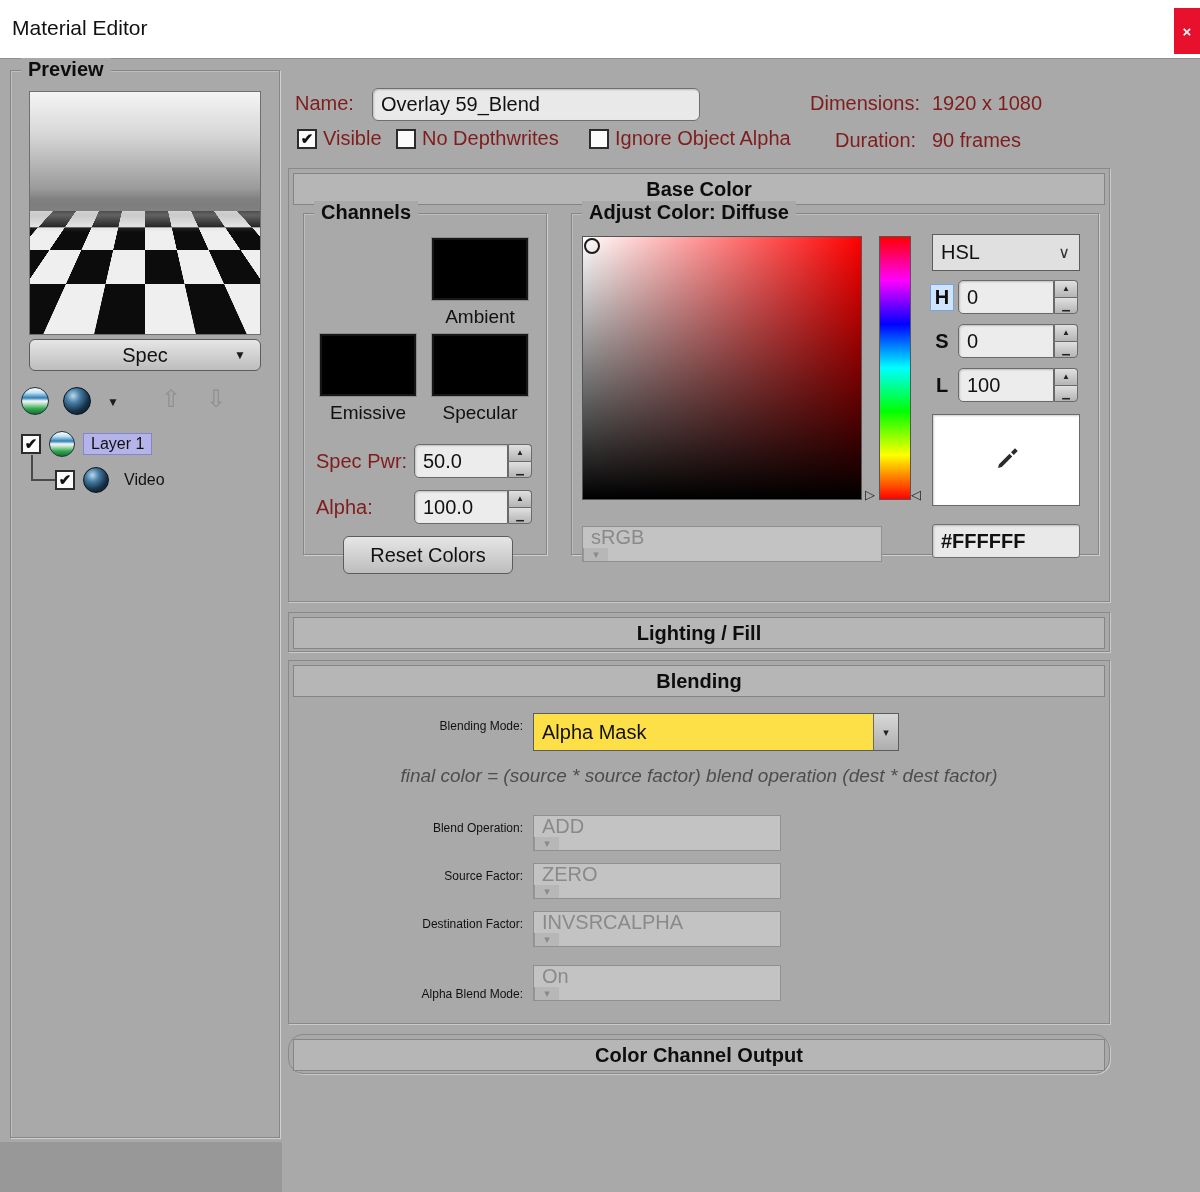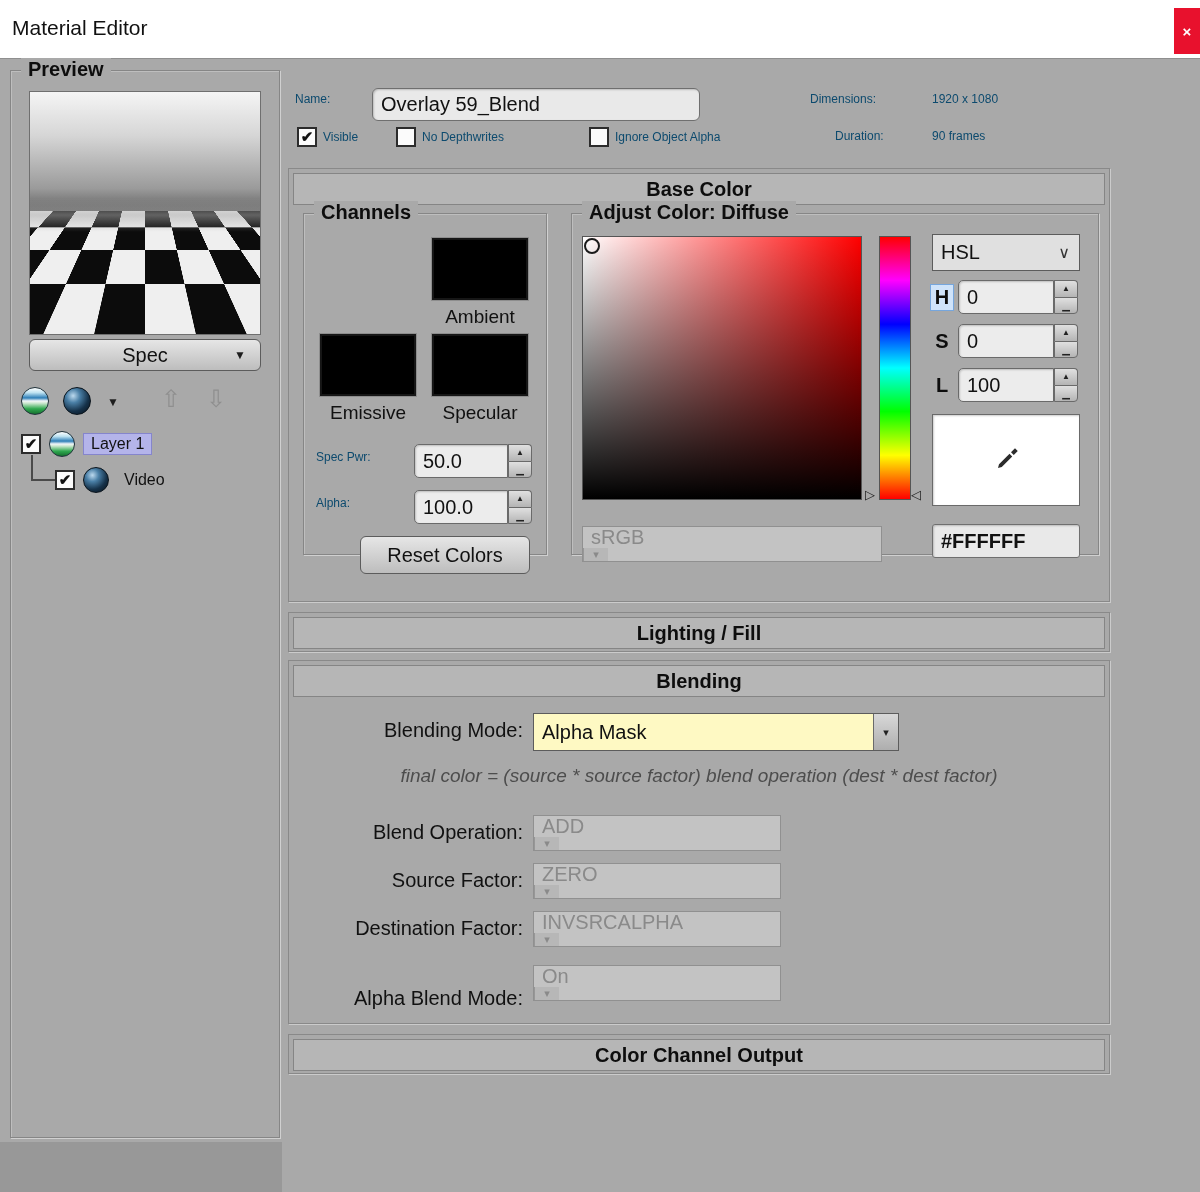--- a/index.html
+++ b/index.html
@@ -18,38 +18,38 @@
 
   
   .section{position:absolute;border:1px solid #898989;box-shadow:1px 1px 0 rgba(255,255,255,.4);}
   .section-header{position:absolute;left:4px;right:4px;top:4px;height:30px;background:#b6b6b6;border:1px solid #858585;display:flex;align-items:center;justify-content:center;font-weight:bold;font-size:20px;color:#0d0d0d;}
 
   
   .btn{background:linear-gradient(#e6e6e6,#bdbdbd);border:1px solid #5c5c5c;border-radius:6px;display:flex;align-items:center;justify-content:center;font-size:20px;color:#111;}
   .field{background:#e9e9e9;border:1px solid #6f6f6f;border-radius:6px;font-size:20px;color:#111;display:flex;align-items:center;padding:0 8px;box-shadow:inset 1px 1px 2px rgba(0,0,0,.2);}
 
   
-  .dd{display:flex;align-items:stretch;background:#fef9c3;border:1px solid #5c5c5c;font-size:20px;color:#111;}
+  .dd{display:flex;align-items:stretch;background:#fde047;border:1px solid #5c5c5c;font-size:20px;color:#111;}
   .dd .dd-val{flex:1;display:flex;align-items:center;padding:0 8px;white-space:nowrap;overflow:hidden;}
   .dd .dd-btn{width:24px;border-left:1px solid #6a6a6a;background:linear-gradient(#d8d8d8,#aeaeae);display:flex;align-items:center;justify-content:center;font-size:11px;color:#222;}
   .dd .dd-chev{width:30px;display:flex;align-items:center;justify-content:center;font-size:16px;color:#333;}
   .dd.disabled{background:#c3c3c3;color:#8a8a8a;border-color:#909090;flex-direction:column;}
   .dd.disabled .dd-btn{color:#8a8a8a;background:#b7b7b7;border-left-color:#979797;}
 
   
   .spinner{display:flex;height:34px;}
   .spin-val{flex:1;background:#ececec;border:1px solid #6a6a6a;border-radius:5px 0 0 5px;box-shadow:inset 1px 1px 2px rgba(0,0,0,.2);font-size:20px;color:#111;display:flex;align-items:center;padding-left:8px;}
   .spin-btns{width:24px;display:flex;flex-direction:column;}
   .spin-up,.spin-down{flex:1;background:linear-gradient(#e0e0e0,#b4b4b4);border:1px solid #6a6a6a;display:flex;align-items:center;justify-content:center;font-size:8px;color:#222;}
   .spin-up{border-bottom:none;border-radius:0 4px 0 0;}
   .spin-down{border-radius:0 0 4px 0;font-size:10px;}
 
   
   .cb{width:20px;height:20px;background:#fbfbfb;border:2px solid #2c2c2c;display:flex;align-items:center;justify-content:center;font-size:15px;font-weight:bold;color:#111;box-sizing:border-box;}
-  .lbl{font-size:12px;color:#0c4a6e;white-space:nowrap;}
+  .lbl{font-size:20px;color:#7f1d1d;white-space:nowrap;}
 
   
   .scene{position:absolute;overflow:hidden;border:1px solid #6f6f6f;background:linear-gradient(to bottom,#f5f5f5 0%,#d6d6d6 18%,#9a9a9a 40%,#5e5e5e 50%,#3c3c3c 52%);}
   .scene .floor{position:absolute;left:-60%;width:220%;top:49%;height:160%;background:repeating-conic-gradient(#0c0c0c 0% 25%,#efefef 0% 50%);background-size:46px 46px;transform:perspective(130px) rotateX(52deg);transform-origin:50% 0;}
   .scene .haze{position:absolute;left:0;top:44%;width:100%;height:14%;background:linear-gradient(to bottom,rgba(190,190,190,0),rgba(170,170,170,.55),rgba(120,120,120,0));}
 
   
   .sphere-stripe{border-radius:50%;border:1px solid #20323b;background:linear-gradient(to bottom,#ffffff 0%,#bfe3f2 18%,#2e7fb8 38%,#f2f6f8 50%,#cfe9d2 58%,#2fa84f 80%,#16702f 100%);}
   .sphere-dark{border-radius:50%;border:1px solid #0a141c;background:radial-gradient(circle at 35% 30%,#bcd9ee 0%,#4a7fa6 28%,#16324a 62%,#060e16 100%);}
 
@@ -66,21 +66,21 @@
   .sv-marker{position:absolute;left:1px;top:1px;width:12px;height:12px;border:2px solid #1a1a1a;border-radius:50%;}
   .hue-bar{position:absolute;background:linear-gradient(to bottom,#f00 0%,#f0f 16.6%,#00f 33.3%,#0ff 50%,#0f0 66.6%,#ff0 83.3%,#f00 100%);border:1px solid #555;}
   .hue-mark{position:absolute;font-size:13px;color:#1a1a1a;line-height:13px;}
 
   .hsl-letter{position:absolute;width:24px;height:27px;display:flex;align-items:center;justify-content:center;font-weight:bold;font-size:20px;color:#0d0d0d;}
   .hsl-letter.active{background:#cfe3fa;border:1px solid #76a6dd;box-sizing:border-box;}
 
   .color-preview{position:absolute;background:#ffffff;border:1px solid #6a6a6a;box-shadow:inset 1px 1px 2px rgba(0,0,0,.2);display:flex;align-items:center;justify-content:center;}
 
   .formula{position:absolute;font-style:italic;font-size:19px;color:#4d4d4d;text-align:center;}
-  .row-label{position:absolute;width:222px;text-align:right;font-size:20px;color:#111;white-space:nowrap;}
+  .row-label{position:absolute;width:222px;text-align:right;font-size:12px;color:#111;white-space:nowrap;}
 
   .tree-label{font-size:16px;color:#111;padding:1px 7px;white-space:nowrap;}
   .tree-label.selected{background:#b4b4ea;border:1px solid #8585cc;}
   .connector{position:absolute;border-left:2px solid #4a4a4a;border-bottom:2px solid #4a4a4a;}
   .tool-arrow{font-size:24px;color:#8f8f8f;line-height:24px;}
   .caret{font-size:12px;color:#1d1d1d;}
 </style>
 </head>
 <body>
 
@@ -189,21 +189,21 @@
 
       <span class="lbl abs" style="left:12px;top:282px;">Alpha:</span>
       <div class="spinner abs" style="left:110px;top:276px;width:118px;">
         <div class="spin-val">100.0</div>
         <div class="spin-btns">
           <div class="spin-up">▲</div>
           <div class="spin-down">▁</div>
         </div>
       </div>
 
-      <div class="btn abs" style="left:56px;top:322px;width:168px;height:36px;text-align:right;">
+      <div class="btn abs" style="left:39px;top:322px;width:168px;height:36px;text-align:right;">
         <span>Reset Colors</span>
       </div>
     </div>
 
     <div class="groupbox" style="left:282px;top:44px;width:526px;height:340px;">
       <span class="gb-label">Adjust Color: Diffuse</span>
 
       <div class="sv-square" style="left:10px;top:22px;width:278px;height:262px;">
         <div class="sv-marker"></div>
       </div>
@@ -297,19 +297,19 @@
       <div class="dd-btn">▾</div>
     </div>
 
     <span class="row-label" style="left:12px;top:310px;margin-top:16px;">Alpha Blend Mode:</span>
     <div class="dd disabled abs" style="left:244px;top:304px;width:246px;height:34px;">
       <div class="dd-val">On</div>
       <div class="dd-btn">▾</div>
     </div>
   </div>
 
-  <div class="section" style="left:288px;top:1034px;width:820px;height:38px;">
+  <div class="section" style="left:288px;top:1034px;width:820px;height:38px;border-radius:15px;">
     <div class="section-header">
       <span>Color Channel Output</span>
     </div>
   </div>
 
 </div>
 
 </body></html>

